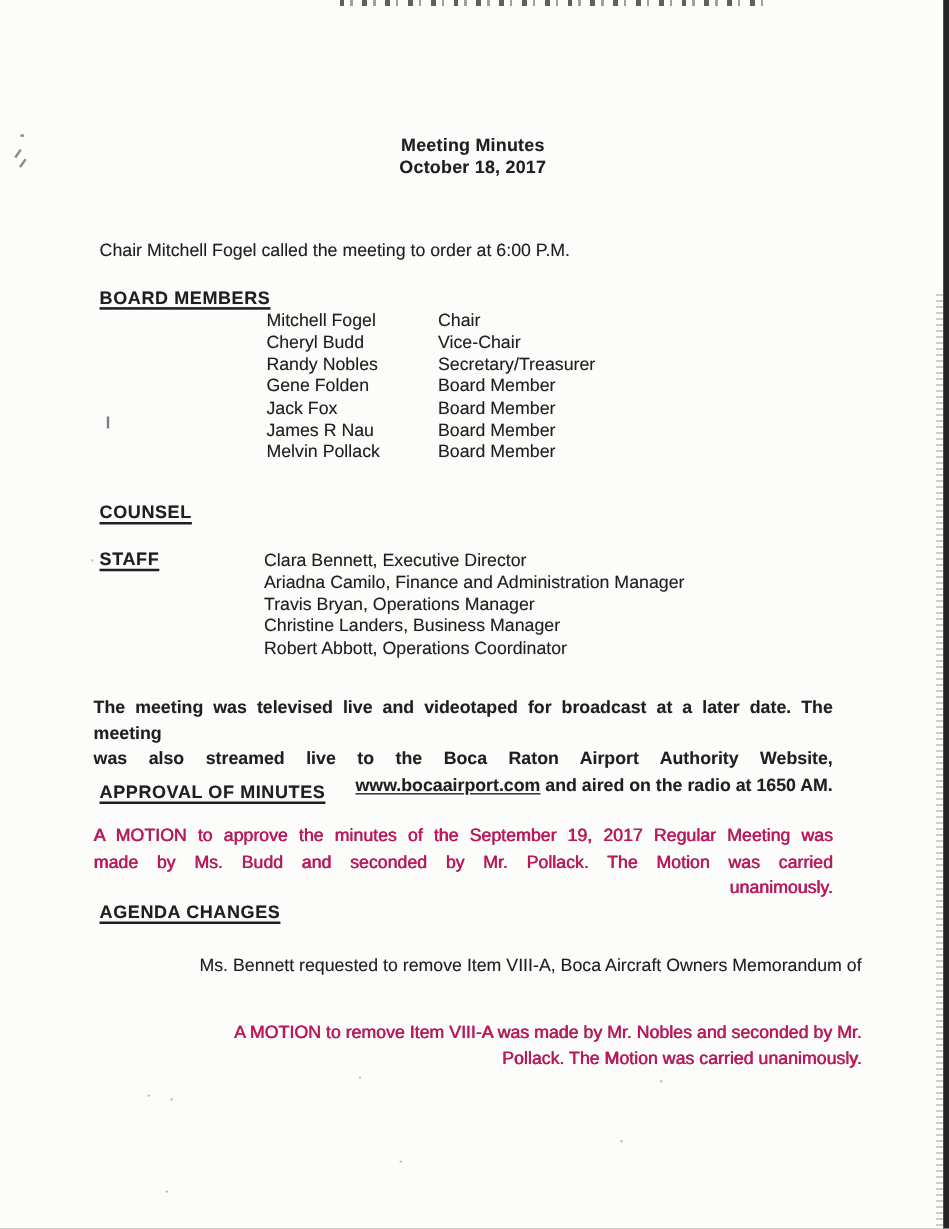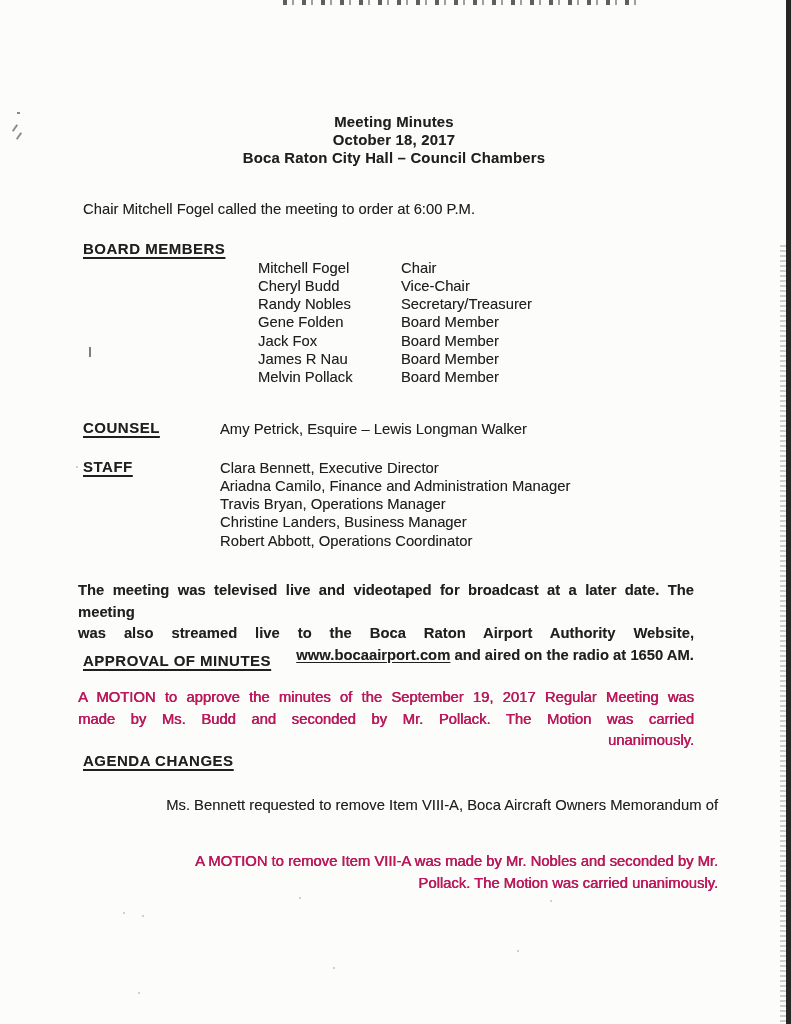--- a/index.html
+++ b/index.html
@@ -14,21 +14,21 @@
   .body { font-size:14.8px; line-height:18px; }
   .title-block {
     top:113px; left:80px; width:628px; text-align:center;
     font-weight:bold; font-size:14.9px; line-height:18.2px; letter-spacing:0.2px;
   }
   .h {
     font-weight:bold; font-size:15px; letter-spacing:0.5px;
     text-decoration:underline; text-decoration-thickness:1.6px; text-underline-offset:3px;
   }
   .member-row { display:flex; }
-  .member-row .name { width:143px;margin-left:36px; }
+  .member-row .name { width:143px; }
   .list { line-height:18.15px; font-size:14.8px; }
   .para { font-size:14.8px; line-height:21.5px; }
   .para .jline { text-align:justify; text-align-last:justify; }
   .para .lline { text-align:right; }
   .dark { color:#be185d; text-shadow:0.45px 0 currentColor, 0 0 0.6px rgba(10,10,10,0.4); }
   .link { text-decoration:underline; text-underline-offset:2px; }
   
   .top-marks {
     top:0; left:283px; width:360px; height:5px; opacity:0.85;
     background:repeating-linear-gradient(90deg,
@@ -65,21 +65,20 @@
   <div class="abs speck" style="left:517px;top:950px;"></div>
   <div class="abs speck" style="left:333px;top:967px;"></div>
   <div class="abs speck" style="left:123px;top:912px;"></div>
   <div class="abs speck" style="left:138px;top:992px;"></div>
   <div class="abs speck" style="left:76px;top:466px;"></div>
   <div class="abs speck" style="left:640px;top:592px;"></div>
 
   <div class="abs title-block">
     <div>Meeting Minutes</div>
     <div>October 18, 2017</div>
-    <div>Boca Raton City Hall – Council Chambers</div>
   </div>
 
   <div class="abs body" style="top:200px;left:83px;">Chair Mitchell Fogel called the meeting to order at 6:00 P.M.</div>
 
   <div class="abs h" style="top:240px;left:83px;">BOARD MEMBERS</div>
   <div class="abs list" style="top:259px;left:222px;">
     <div class="member-row">
       <div class="name">Mitchell Fogel</div>
       <div class="role">Chair</div>
     </div>
@@ -103,21 +102,20 @@
       <div class="name">James R Nau</div>
       <div class="role">Board Member</div>
     </div>
     <div class="member-row">
       <div class="name">Melvin Pollack</div>
       <div class="role">Board Member</div>
     </div>
   </div>
 
   <div class="abs h" style="top:419px;left:83px;">COUNSEL</div>
-  <div class="abs body" style="top:420px;left:220px;">Amy Petrick, Esquire – Lewis Longman Walker</div>
 
   <div class="abs h" style="top:458px;left:83px;">STAFF</div>
   <div class="abs list" style="top:459px;left:220px;">
     <div>Clara Bennett, Executive Director</div>
     <div>Ariadna Camilo, Finance and Administration Manager</div>
     <div>Travis Bryan, Operations Manager</div>
     <div>Christine Landers, Business Manager</div>
     <div>Robert Abbott, Operations Coordinator</div>
   </div>
 

